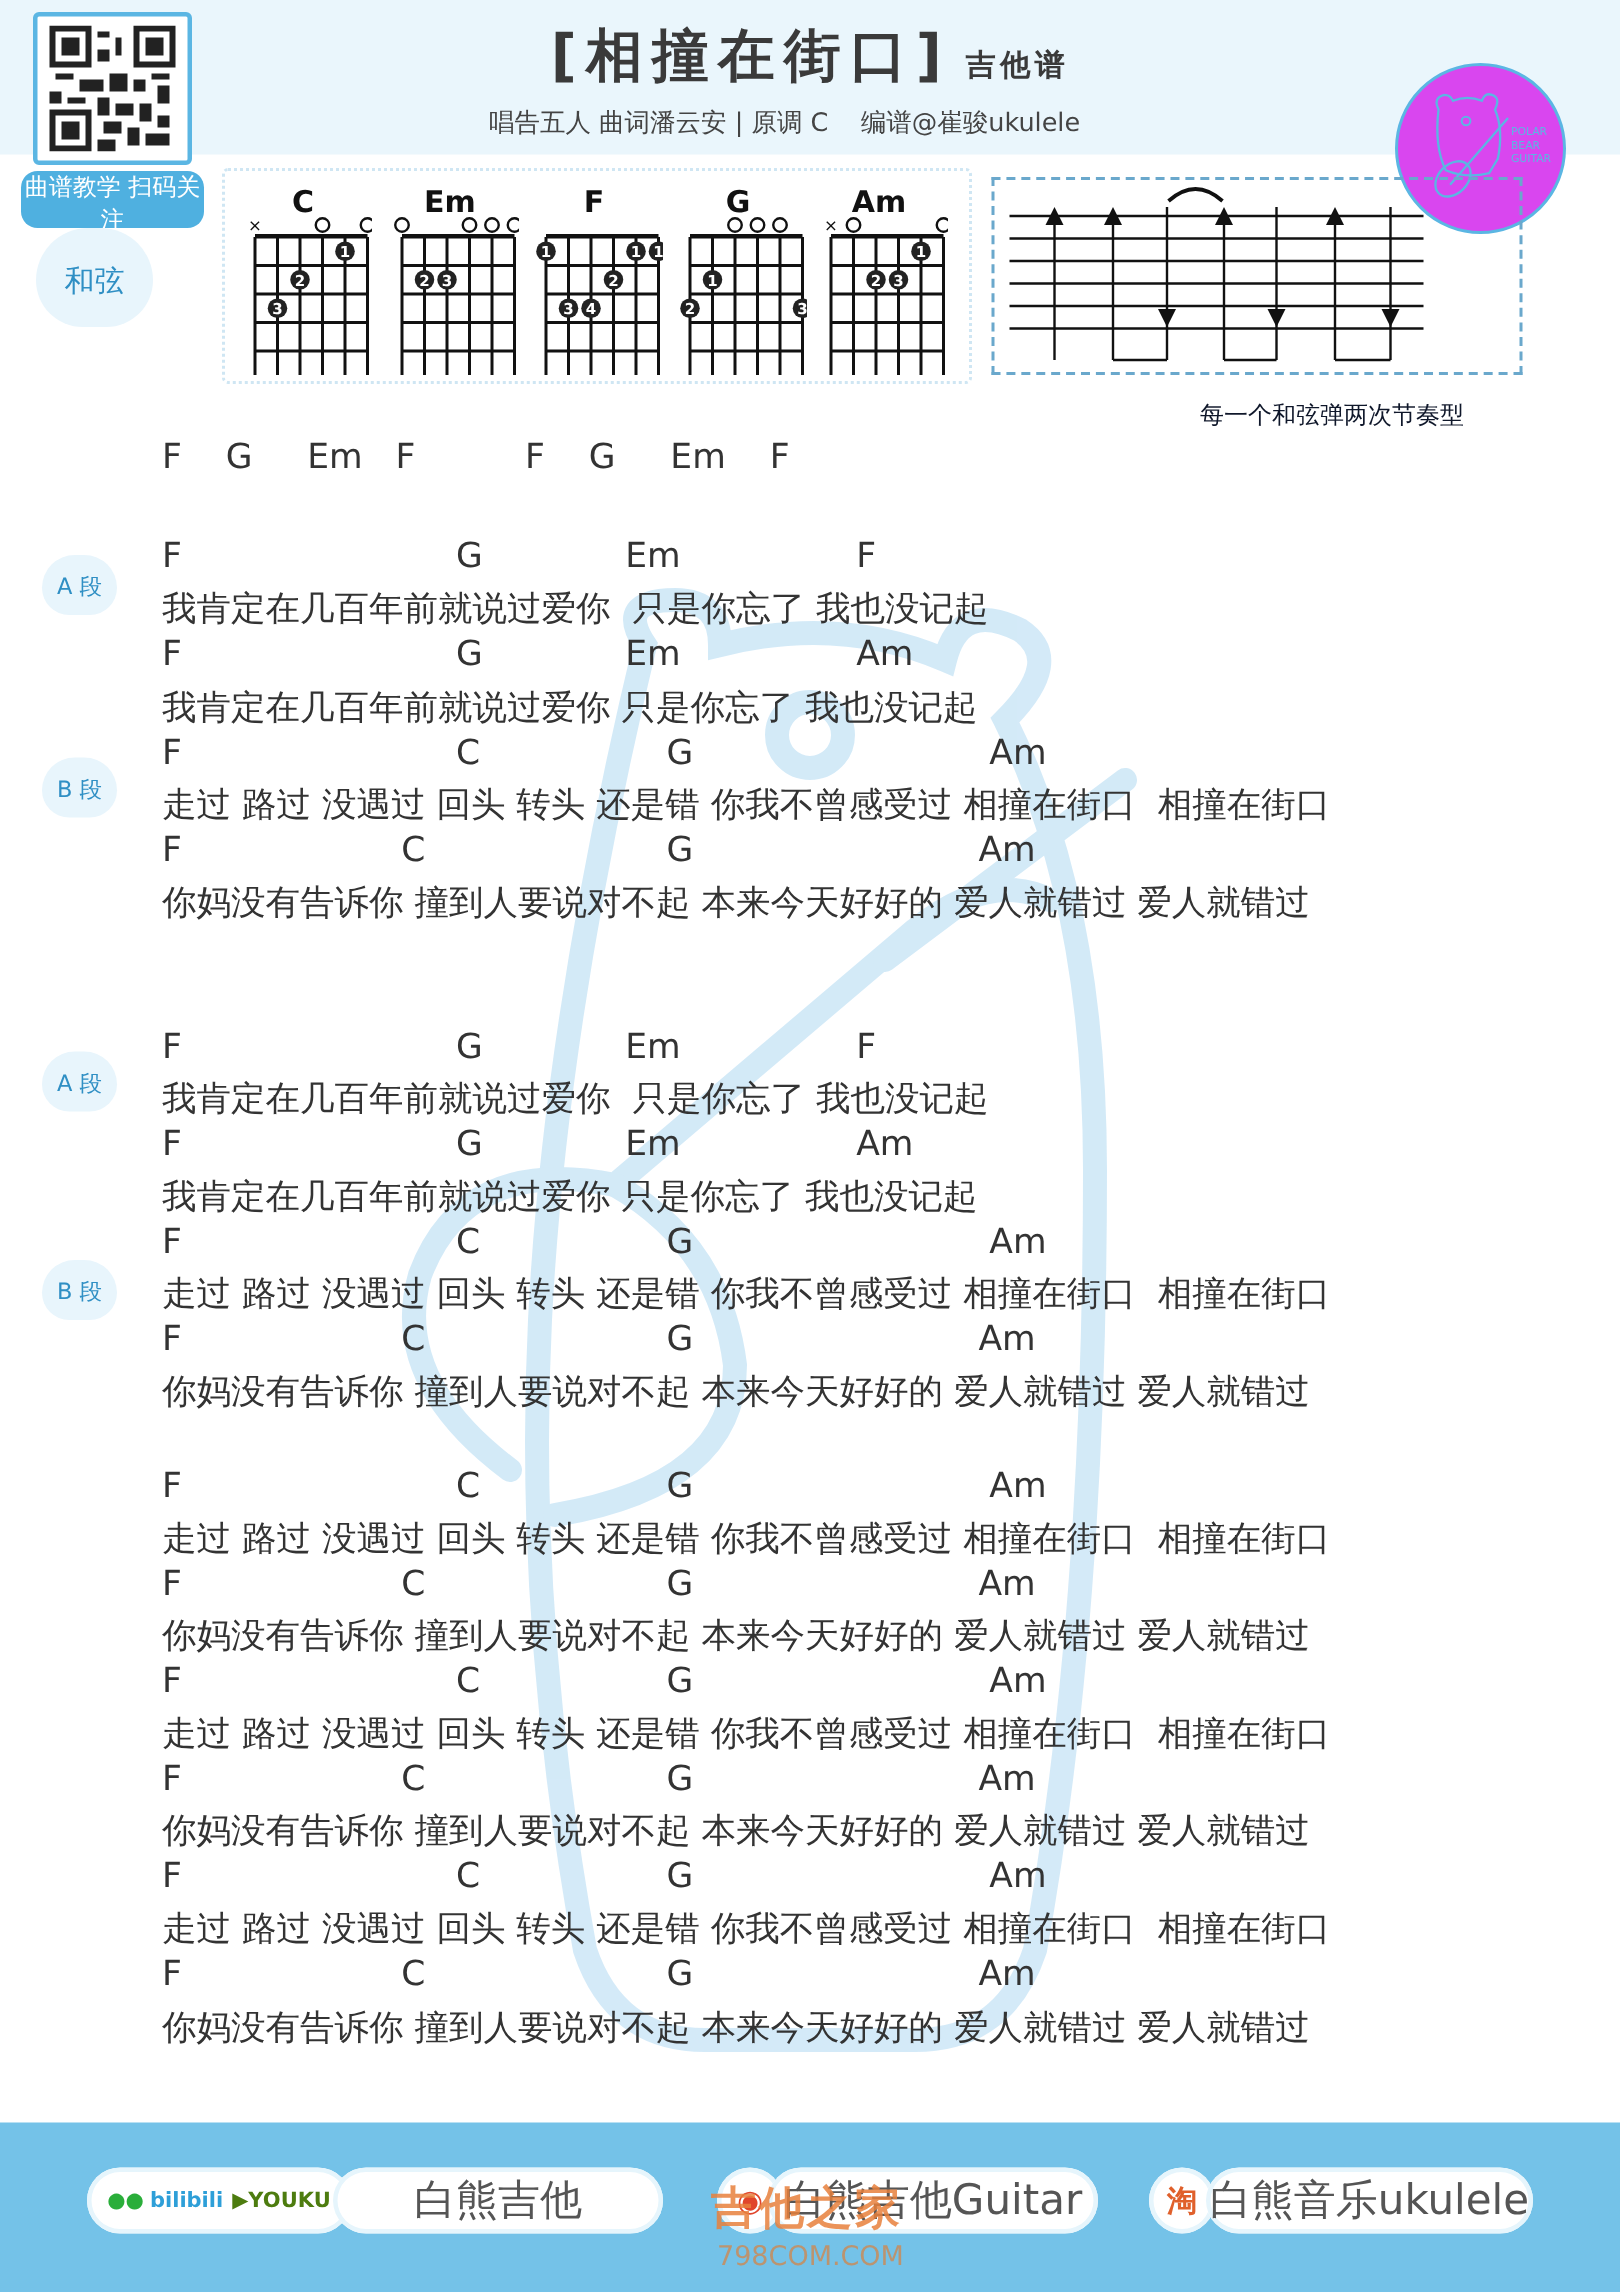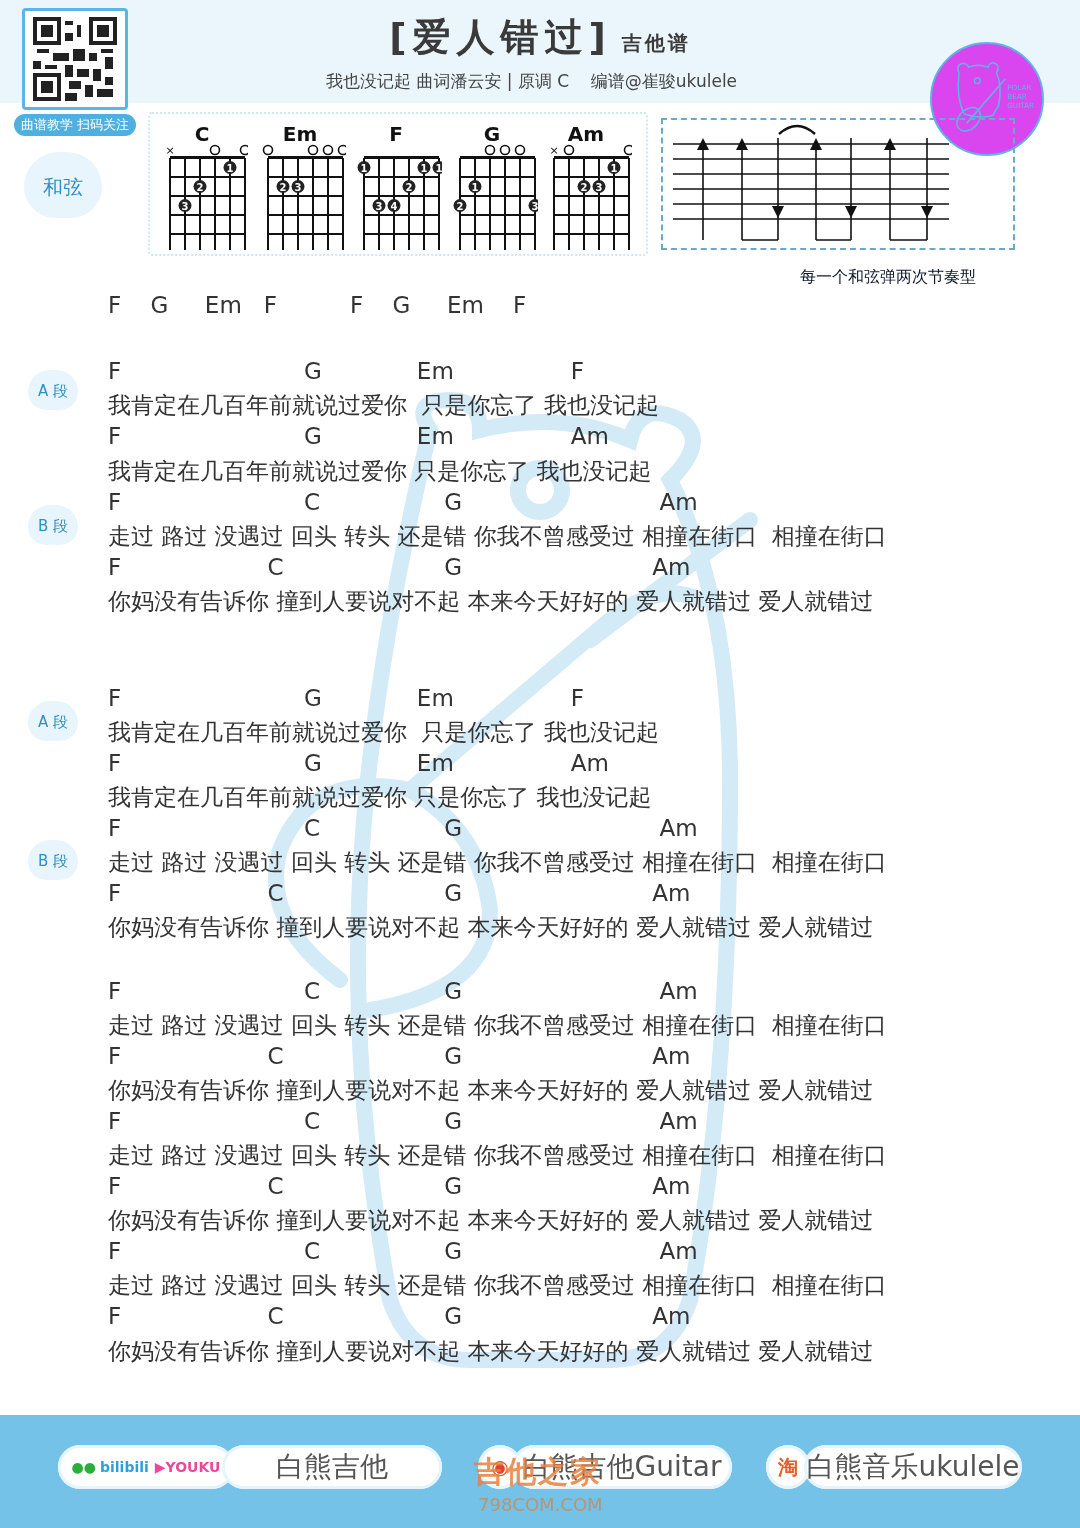--- a/index.html
+++ b/index.html
@@ -9,22 +9,22 @@
   }
   .header-band {
     position: absolute; left: 0; top: 0; width: 1080px; height: 103px; background: #eaf6fc;
   }
   .qr {
     position: absolute; left: 22px; top: 8px; width: 106px; height: 102px; background: #fff;
     border: 3px solid #5bb6e3; border-radius: 4px; padding: 6px;
   }
   .qr svg { width: 100%; height: 100%; display: block; }
   .qr-caption {
-    position: absolute; left: 14px; top: 114px; width: 122px; height: 22px; border-radius: 11px;
-    background: #4fb0e0; color: #fff; font-size: 13px; line-height: 22px; text-align: center;
+    position: absolute; left: 14px; top: 114px; width: 122px; height: 38px; border-radius: 11px;
+    background: #4fb0e0; color: #fff; font-size: 16px; line-height: 22px; text-align: center;
   }
   .title-wrap { position: absolute; left: 0; top: 12px; width: 1080px; text-align: center; }
   .title { font-size: 38px; font-weight: bold; color: #3a3a3a; letter-spacing: 6px; }
   .title-sub { font-size: 20px; font-weight: bold; color: #3a3a3a; margin-left: 10px; letter-spacing: 3px; }
   .meta {
     position: absolute; left: 326px; top: 70px; font-size: 17px; color: #444; white-space: pre;
   }
   .logo {
     position: absolute; left: 930px; top: 42px; width: 114px; height: 114px; border-radius: 50%;
     border: 2.5px solid #5bb6e3; background: #d946ef;
@@ -67,21 +67,21 @@
     position: absolute; top: 1445px; height: 44px; border-radius: 22px; background: #fff;
     box-shadow: 0 0 0 3px #e6f5fc inset; font-size: 28px; color: #555; line-height: 44px; text-align: center;
   }
   .pill-round {
     position: absolute; top: 1445px; width: 44px; height: 44px; border-radius: 50%; background: #fff;
     box-shadow: 0 0 0 3px #e6f5fc inset; text-align: center; line-height: 44px; font-size: 20px;
   }
   .brands { font-size: 14px; font-weight: bold; }
   .brand-wechat { color: #2aae3a; }
   .brand-bili { color: #2e9fd8; margin-left: 4px; }
-  .brand-youku { color: #ec4899; margin-left: 6px; }
+  .brand-youku { color: #4d7c0f; margin-left: 6px; }
   .site-wm {
     position: absolute; left: 474px; top: 1452px; color: rgba(232,128,60,0.85); font-size: 30px; font-weight: bold;
     letter-spacing: 2px;
   }
   .site-wm-url { position: absolute; left: 478px; top: 1494px; color: rgba(200,140,90,0.85); font-size: 18px; font-weight: normal; }
 </style>
 </head>
 <body>
 
 <div class="header-band"></div>
@@ -114,23 +114,23 @@
       <rect x="9" y="16" width="3" height="2" fill="#222"></rect>
     <rect x="13" y="17" width="2" height="3" fill="#222"></rect>
       <rect x="16" y="18" width="4" height="2" fill="#222"></rect>
       <rect x="18" y="15" width="2" height="2" fill="#222"></rect>
     <rect x="8" y="19" width="3" height="2" fill="#222"></rect>
   </svg>
 </div>
 <div class="qr-caption">曲谱教学 扫码关注</div>
 
 <div class="title-wrap">
-  <span class="title">[爱人错过]</span><span class="title-sub">吉他谱</span>
-</div>
-<div class="meta">我也没记起 曲词潘云安 | 原调 C    编谱@崔骏ukulele</div>
+  <span class="title">[相撞在街口]</span><span class="title-sub">吉他谱</span>
+</div>
+<div class="meta">唱告五人 曲词潘云安 | 原调 C    编谱@崔骏ukulele</div>
 
 <div class="logo">
   <svg viewBox="0 0 114 114">
     <path d="M28 30 q-4 -8 4 -10 q4 0 6 4 q10 -4 20 0 q2 -6 7 -4 q6 2 2 10 q6 14 2 34 l-6 10 q-16 4 -30 -2 q-8 -16 -5 -42z" fill="none" stroke="#5bb6e3" stroke-width="1.6"></path>
     <circle cx="47" cy="38" r="3" fill="none" stroke="#5bb6e3" stroke-width="1.4"></circle>
     <line x1="36" y1="82" x2="76" y2="36" stroke="#5bb6e3" stroke-width="1.6"></line>
     <ellipse cx="38" cy="78" rx="14" ry="10" transform="rotate(-45 38 78)" fill="none" stroke="#5bb6e3" stroke-width="1.6"></ellipse>
     <text x="78" y="48" font-size="7.5" fill="#5bb6e3" font-family="DejaVu Sans, sans-serif">POLAR</text>
     <text x="78" y="57" font-size="7.5" fill="#5bb6e3" font-family="DejaVu Sans, sans-serif">BEAR</text>
     <text x="78" y="66" font-size="7.5" fill="#5bb6e3" font-family="DejaVu Sans, sans-serif">GUITAR</text>

